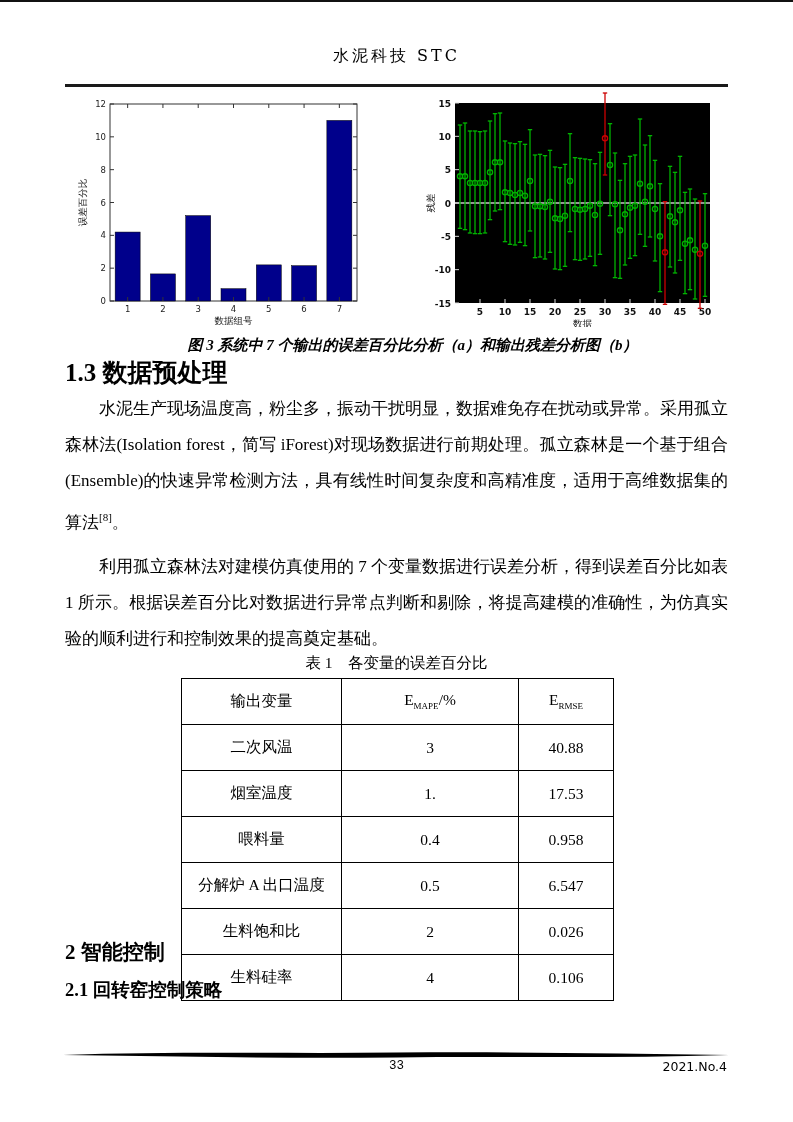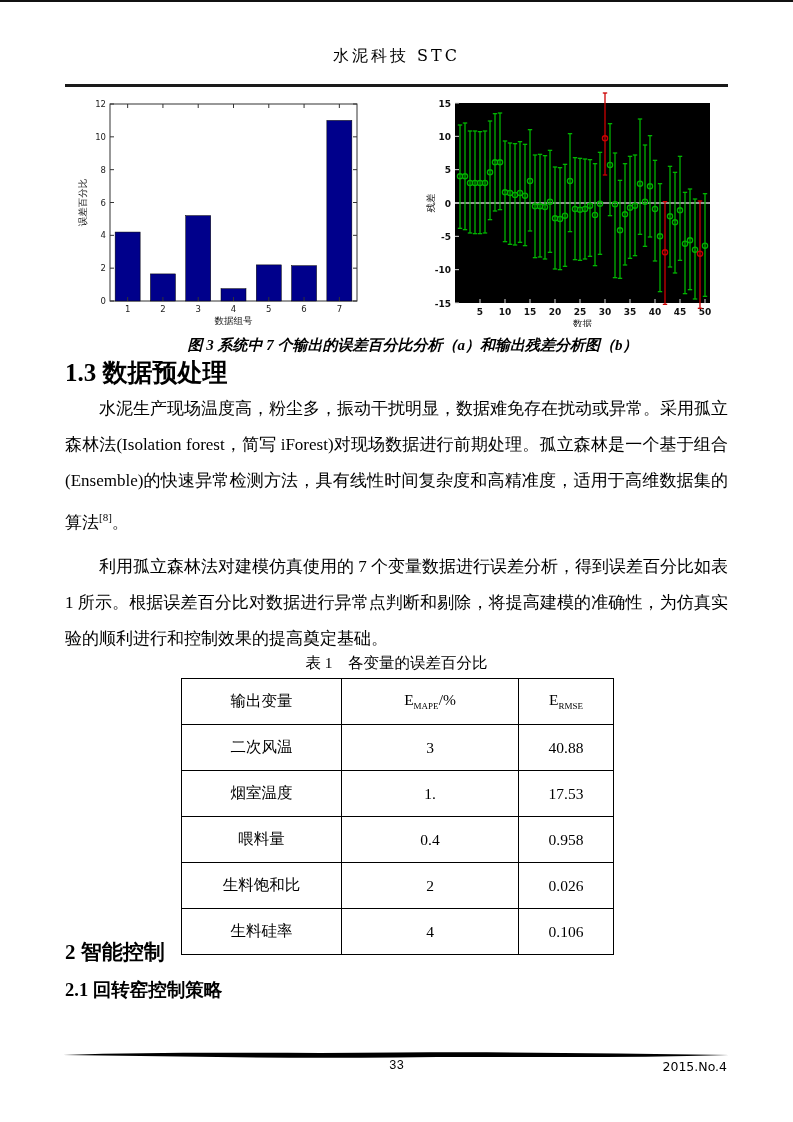--- a/index.html
+++ b/index.html
@@ -386,33 +386,38 @@
           <td>烟室温度</td>
           <td>1.</td>
           <td>17.53</td>
         </tr>
         <tr>
           <td>喂料量</td>
           <td>0.4</td>
           <td>0.958</td>
         </tr>
         <tr>
+          <td>分解炉 A 出口温度</td>
+          <td>0.5</td>
+          <td>6.547</td>
+        </tr>
+        <tr>
           <td>生料饱和比</td>
           <td>2</td>
           <td>0.026</td>
         </tr>
         <tr>
           <td>生料硅率</td>
           <td>4</td>
           <td>0.106</td>
         </tr>
       </tbody>
   </table>
 
   <div class="h-sec2">2 智能控制</div>
   <div class="h-sec21">2.1 回转窑控制策略</div>
 
   <svg class="footer-wave" width="666" height="10">
     <path d="M0,5 C111,1.2 222,3.8 333,2.6 C444,1.4 555,3.6 666,5 C555,8.6 444,6.2 333,7.4 C222,8.8 111,6.4 0,5 Z" fill="#000"></path>
   </svg>
   <div class="footer-page">33</div>
-  <div class="footer-issue">2015.No.4</div>
+  <div class="footer-issue">2021.No.4</div>
 </div>
 
 </body></html>

